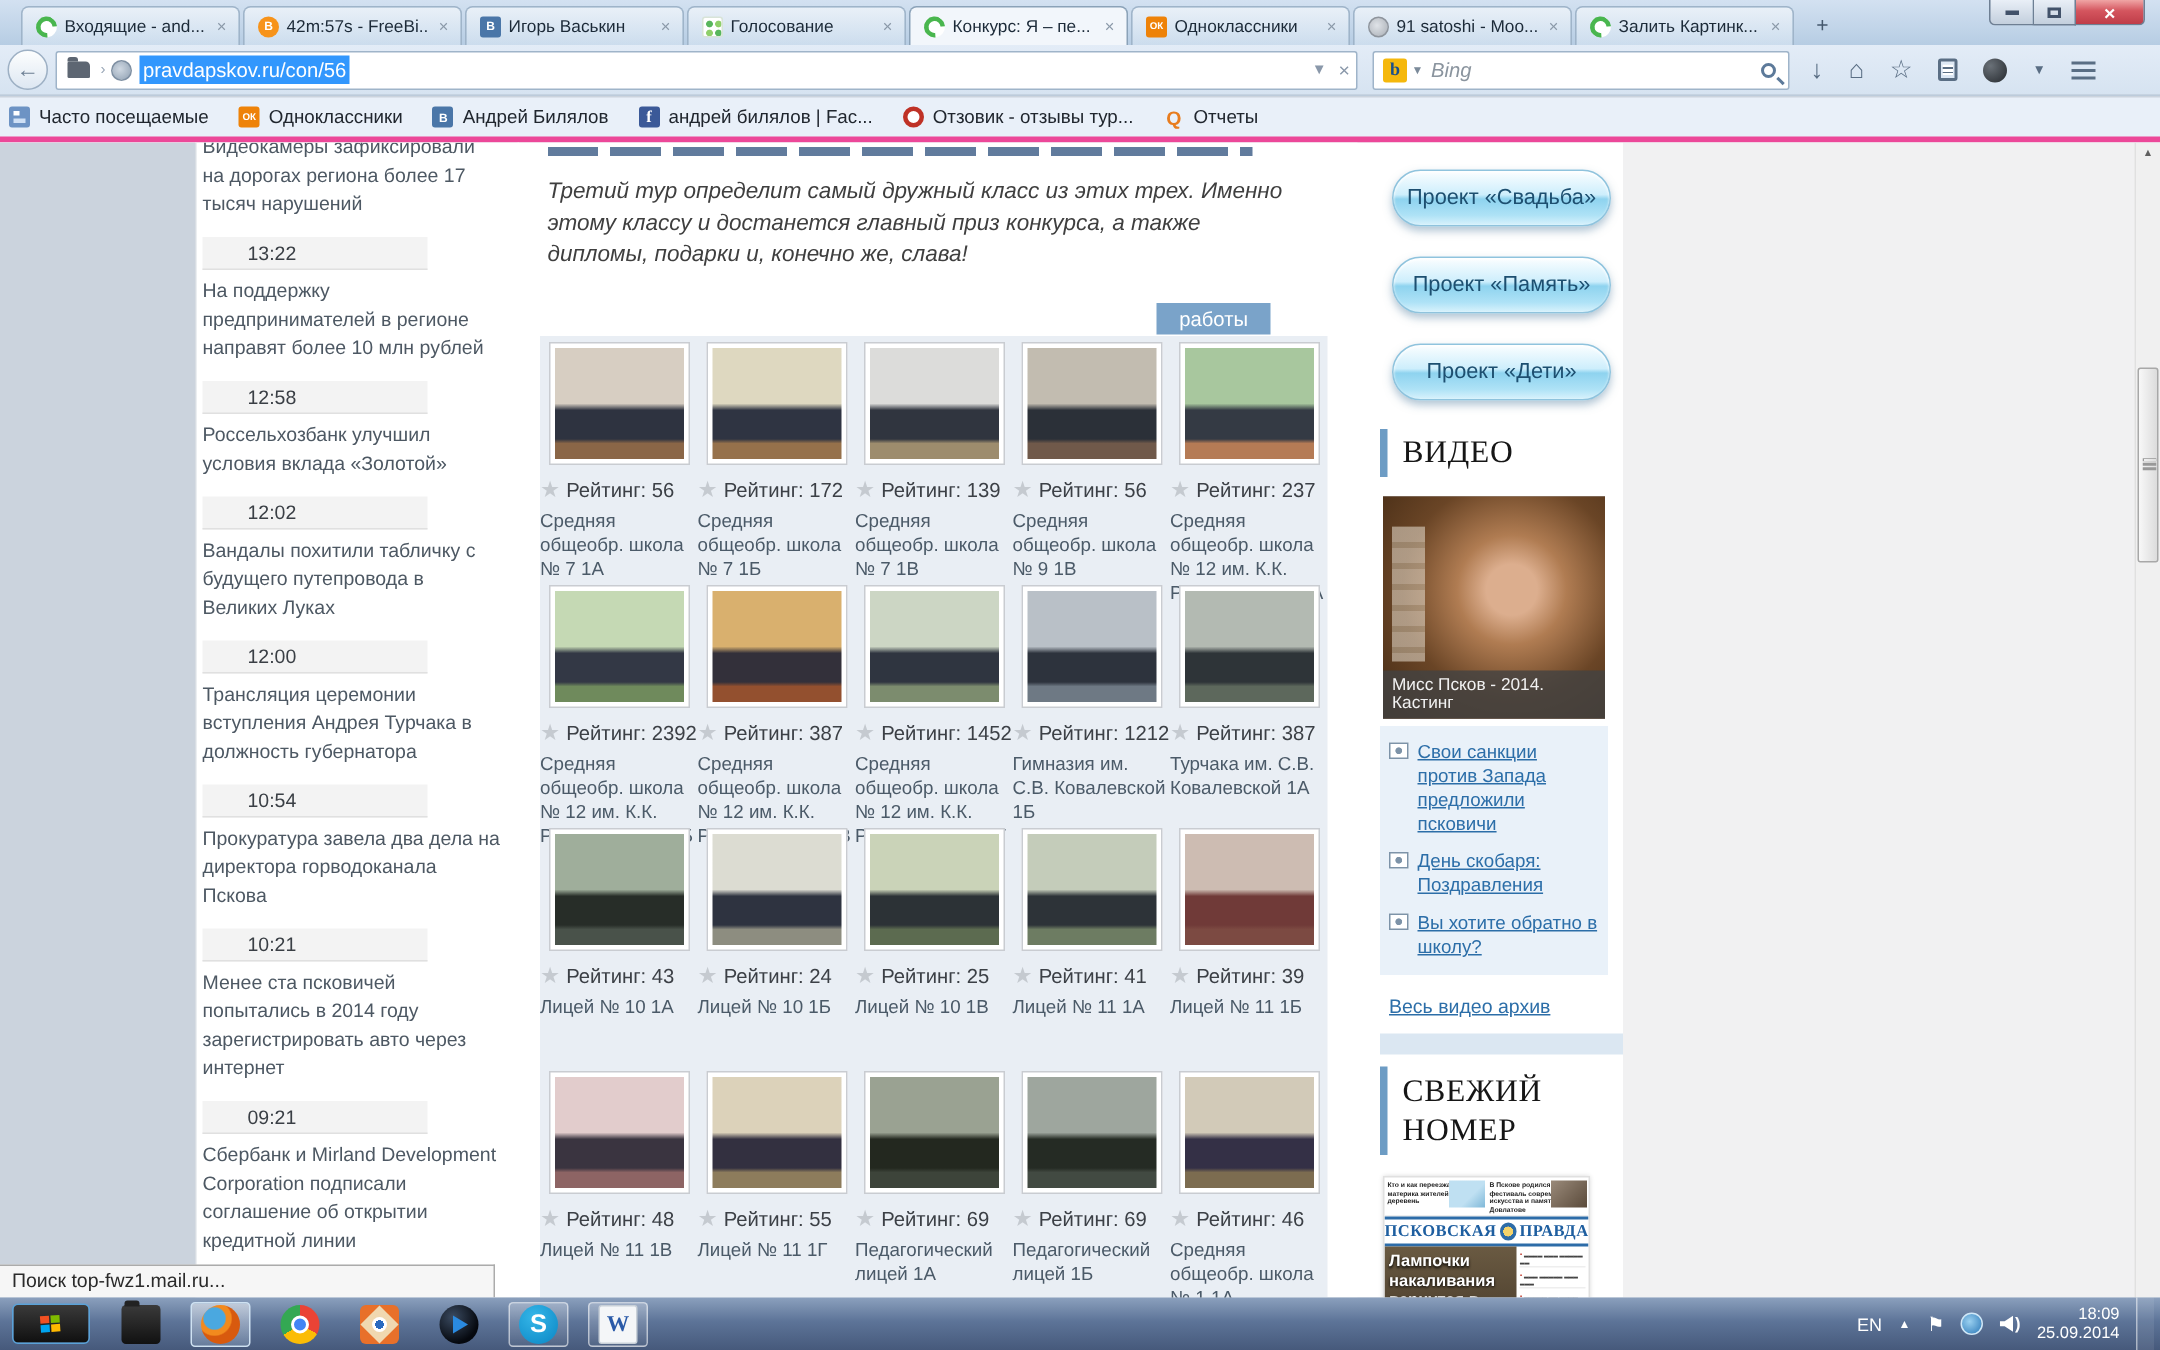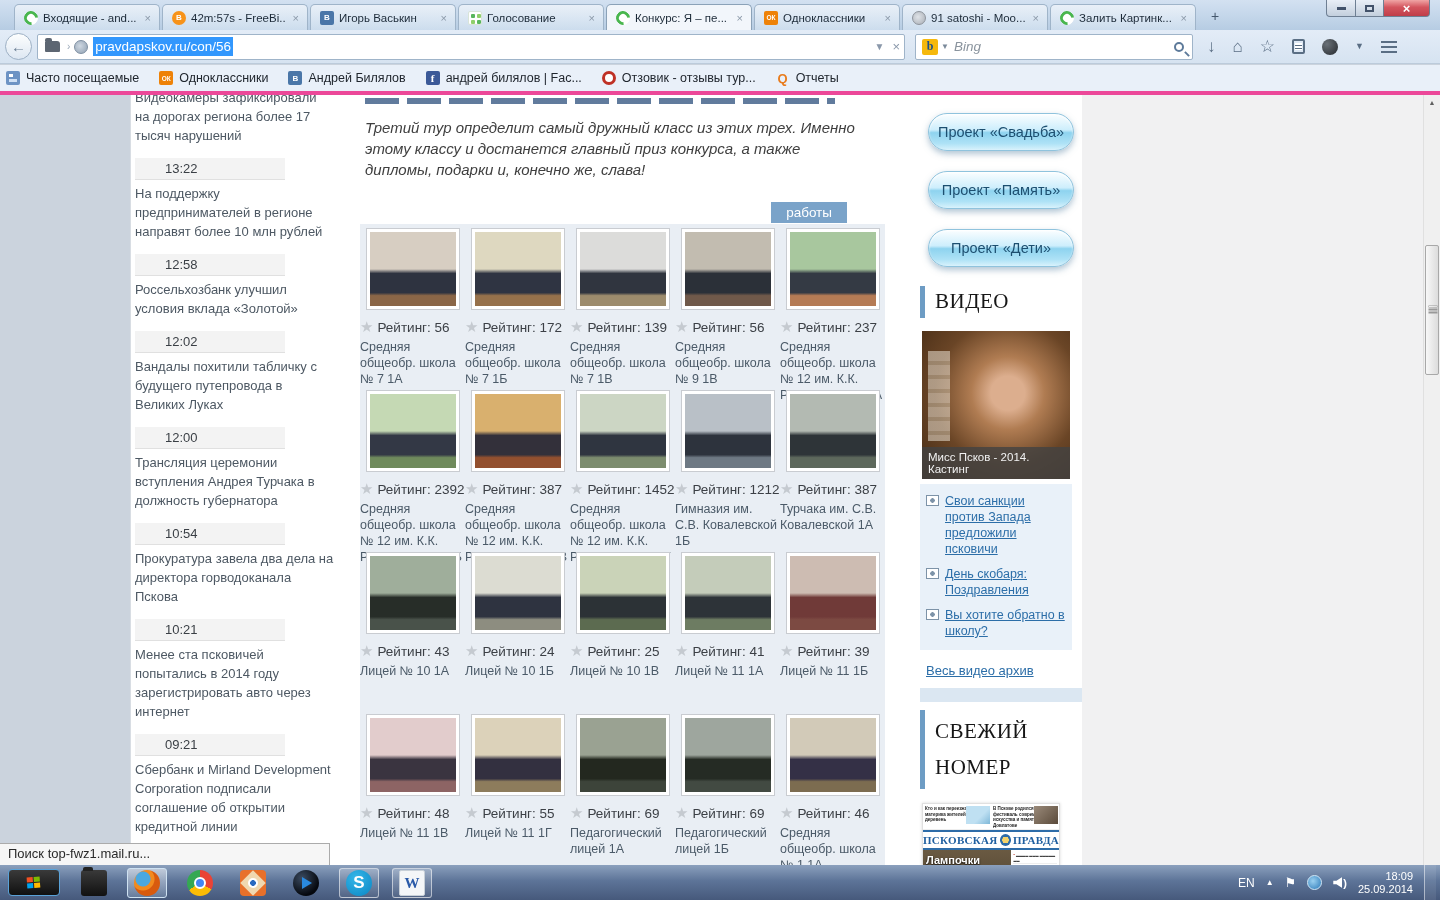--- a/index.html
+++ b/index.html
@@ -522,21 +522,21 @@
           <span class="vicon"></span>
           <a class="vlink">День скобаря: Поздравления</a>
         </div>
       <div class="vrow">
           <span class="vicon"></span>
           <a class="vlink">Вы хотите обратно в школу?</a>
         </div>
     </div>
     <a class="archive">Весь видео архив</a>
     <div class="sep"></div>
-    <div class="sec-head" style="margin-top:8px; line-height:36px; ">СВЕЖИЙ НОМЕР</div>
+    <div class="sec-head" style="margin-top:8px; line-height:26px; ">СВЕЖИЙ НОМЕР</div>
     <div class="paper">
       <div class="np-top">
         <div class="np-teaser"><span>Кто и как переезжал от материка жителей трех деревень</span><span class="map"></span></div>
         <div class="np-teaser r"><span>В Пскове родился фестиваль современного искусства и память о Довлатове</span><span class="map"></span></div>
       </div>
       <div class="np-mast">
         <b>ПСКОВСКАЯ</b>
           <span class="np-logo"></span>
           <b>ПРАВДА</b>
       </div>

